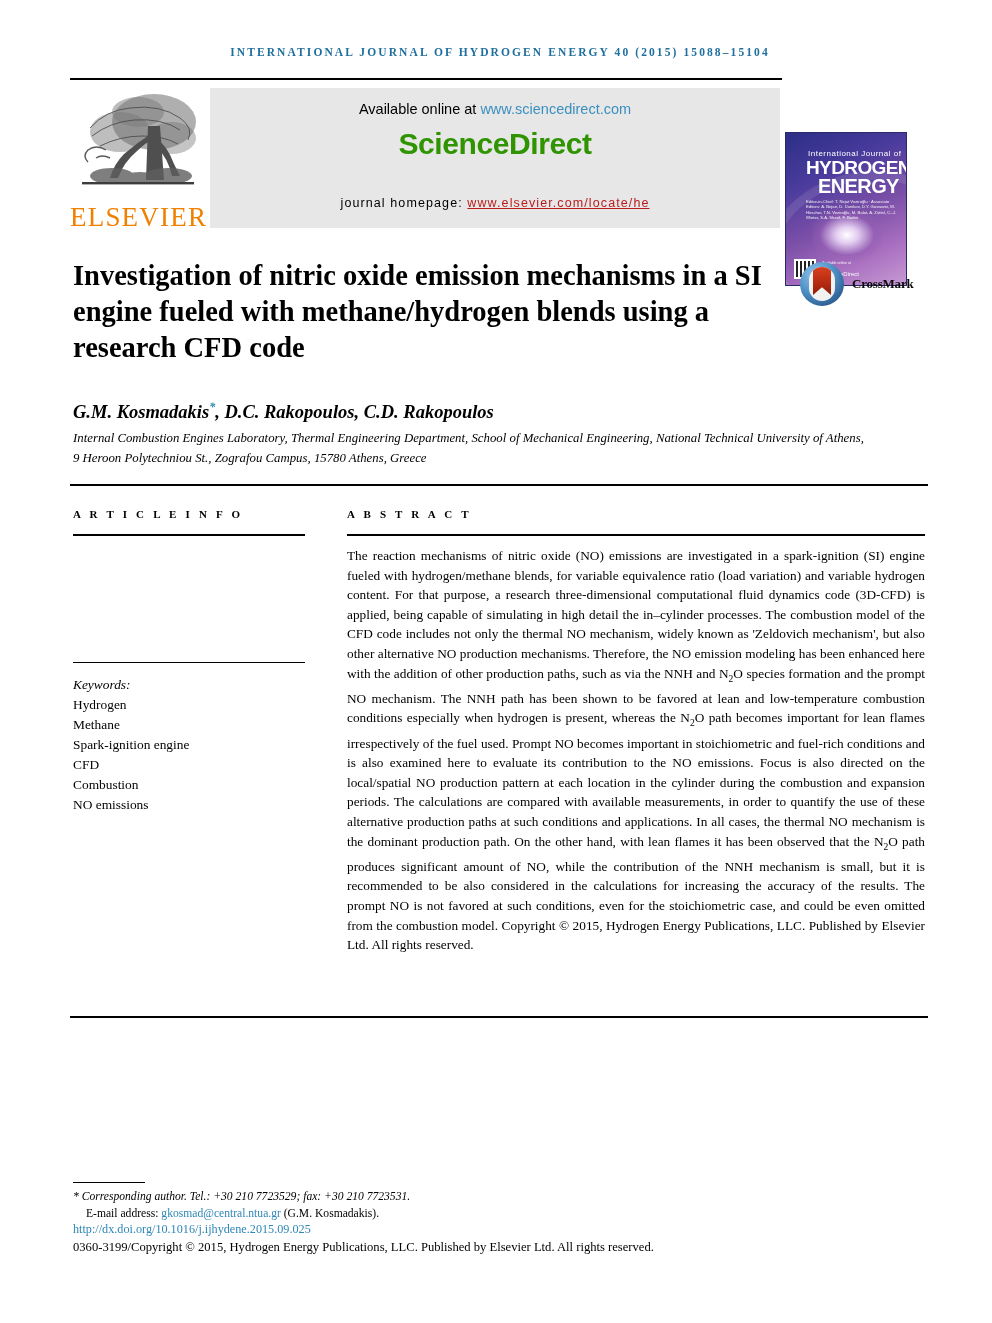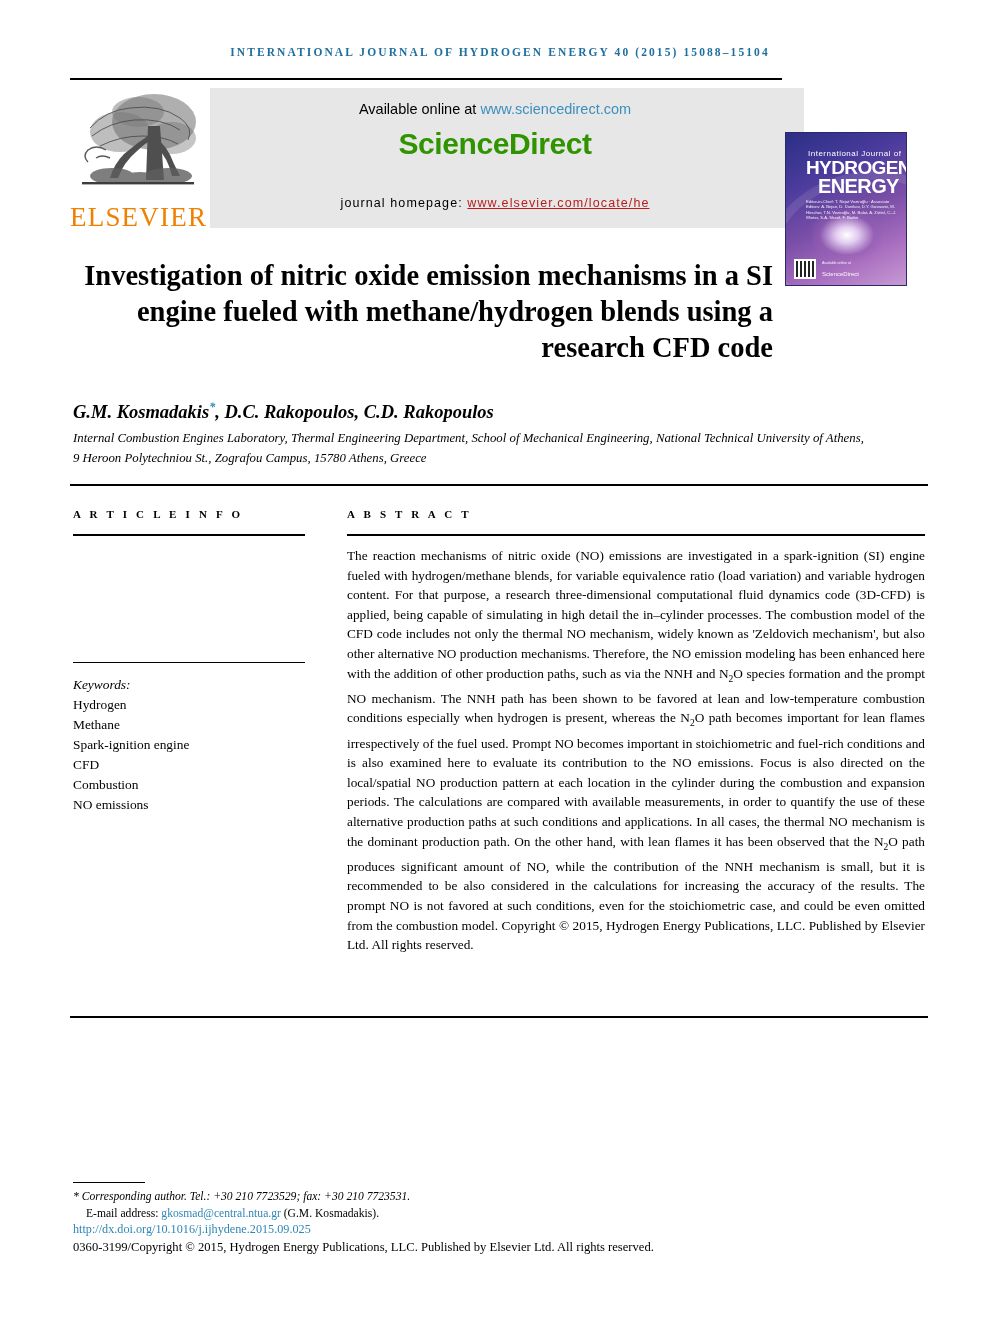--- a/index.html
+++ b/index.html
@@ -77,21 +77,20 @@
     letter-spacing: 1.2px;
     font-weight: normal;
   }
 
   .sd-banner {
     position: absolute;
     left: 140px; top: 4px;
     width: 570px;
     height: 140px;
     background: #e7e7e7;
-    padding-left: 24px;
   }
   .sd-avail {
     position: absolute;
     left: 0; top: 13px;
     width: 570px;
     text-align: center;
     font-family: "Liberation Sans", sans-serif;
     font-size: 14.5px;
     color: #000;
   }
@@ -219,21 +218,20 @@
   
   .title {
     position: absolute;
     left: 73px; top: 258px;
     width: 700px;
     font-family: "Liberation Serif", serif;
     font-weight: bold;
     font-size: 28.5px;
     line-height: 36px;
     color: #000;
-    text-align: right;
   }
 
   .crossmark {
     position: absolute;
     left: 800px; top: 262px;
     width: 122px;
     height: 46px;
   }
   .cm-badge {
     position: absolute;
@@ -464,20 +462,28 @@
       <div class="cover-mark">
           <span></span>
         </div>
       <div class="cover-sd-top">Available online at </div>
       <div class="cover-sd">ScienceDirect</div>
     </div>
   </div>
 
   <div class="title">Investigation of nitric oxide emission mechanisms in a SI engine fueled with methane/hydrogen blends using a research CFD code</div>
 
+  <div class="crossmark">
+    <div class="cm-badge">
+      <div class="cm-inner">
+        <div class="cm-ribbon"></div>
+      </div>
+    </div>
+    <div class="cm-text">CrossMark</div>
+  </div>
 
   <div class="authors">
     <span>G.M. Kosmadakis</span><sup>*</sup><span>, D.C. Rakopoulos, C.D. Rakopoulos</span>
   </div>
   <div class="affiliation">Internal Combustion Engines Laboratory, Thermal Engineering Department, School of Mechanical Engineering, National Technical University of Athens, 9 Heroon Polytechniou St., Zografou Campus, 15780 Athens, Greece</div>
 
   <div class="rule-full" style="top:484px;"></div>
 
   <div class="col-info">
     <div class="sec-head">A R T I C L E   I N F O</div>

